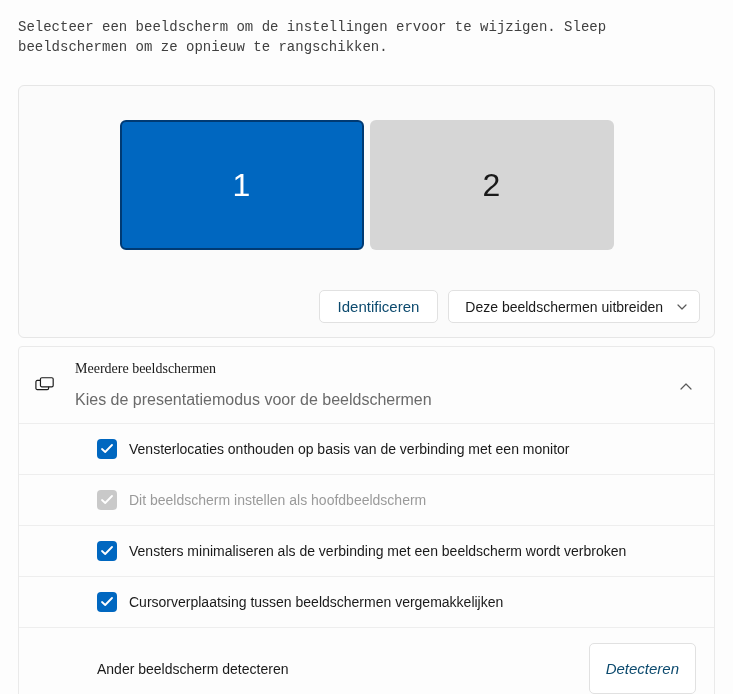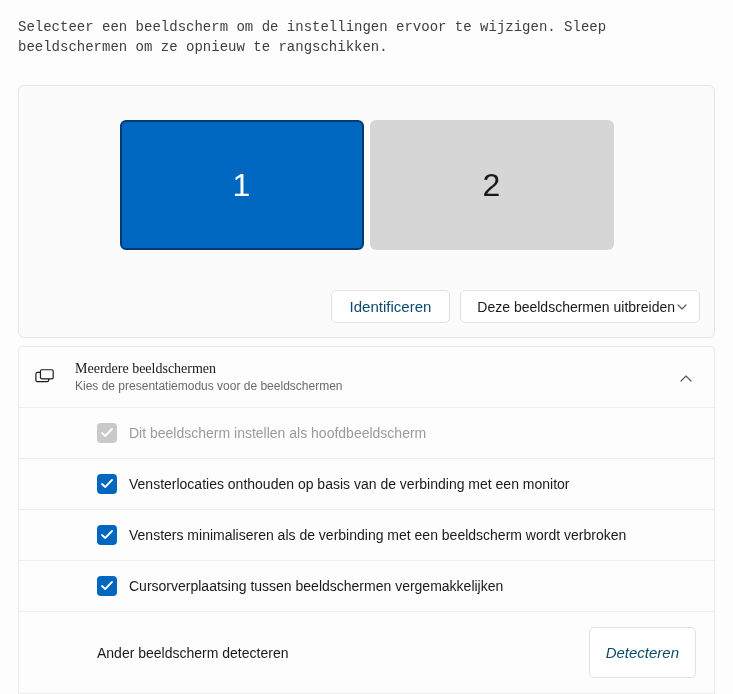--- a/index.html
+++ b/index.html
@@ -73,21 +73,21 @@
     .dropdown {
       background: #fff;
       border: 1px solid #e1e1e1;
       border-radius: 5px;
       padding: 7px 12px 7px 16px;
       font-size: 14px;
       color: #1a1a1a;
       cursor: pointer;
       display: flex;
       align-items: center;
-      gap: 2px;
+      gap: 14px;
     }
     .chevron-down {
       width: 10px;
       height: 10px;
       display: inline-flex;
       align-items: center;
       justify-content: center;
     }
     .chevron-down svg { width: 10px; height: 6px; }
     .section {
@@ -104,21 +104,21 @@
     }
     .section-icon {
       width: 20px;
       display: flex;
       align-items: center;
       justify-content: center;
       margin-right: 20px;
     }
     .section-titles { flex: 1; }
     .section-title { font-size: 14px; color: #1a1a1a; font-family: Liberation Serif, serif; }
-    .section-sub { font-size: 12px; color: #6a6a6a; margin-top: 2px; }
+    .section-sub { font-size: 16px; color: #6a6a6a; margin-top: 14px; }
     .chevron-up svg { width: 12px; height: 7px; }
     .row {
       border-top: 1px solid #eeeeee;
       padding: 15px 18px 15px 18px;
       display: flex;
       align-items: center;
     }
     .row.indent { padding-left: 78px; }
     .checkbox {
       width: 20px;
@@ -183,35 +183,35 @@
         <div class="section-sub">Kies de presentatiemodus voor de beeldschermen</div>
       </div>
       <span class="chevron-up">
         <svg viewBox="0 0 12 7">
             <path d="M1 6 L6 1 L11 6" stroke="#5a5a5a" stroke-width="1.2" fill="none" stroke-linecap="round" stroke-linejoin="round"></path>
           </svg>
       </span>
     </div>
 
     <div class="row indent">
+      <span class="checkbox checked">
+        <svg viewBox="0 0 12 10">
+            <path d="M1 5 L4.2 8 L11 1" stroke="#fff" stroke-width="1.8" fill="none" stroke-linecap="round" stroke-linejoin="round"></path>
+          </svg>
+      </span>
+      <span class="row-label">Vensterlocaties onthouden op basis van de verbinding met een monitor</span>
+    </div>
+
+    <div class="row indent">
       <span class="checkbox disabled">
         <svg viewBox="0 0 12 10">
             <path d="M1 5 L4.2 8 L11 1" stroke="#fff" stroke-width="1.8" fill="none" stroke-linecap="round" stroke-linejoin="round"></path>
           </svg>
       </span>
       <span class="row-label disabled">Dit beeldscherm instellen als hoofdbeeldscherm</span>
-    </div>
-
-    <div class="row indent">
-      <span class="checkbox checked">
-        <svg viewBox="0 0 12 10">
-            <path d="M1 5 L4.2 8 L11 1" stroke="#fff" stroke-width="1.8" fill="none" stroke-linecap="round" stroke-linejoin="round"></path>
-          </svg>
-      </span>
-      <span class="row-label">Vensterlocaties onthouden op basis van de verbinding met een monitor</span>
     </div>
 
     <div class="row indent">
       <span class="checkbox checked">
         <svg viewBox="0 0 12 10">
             <path d="M1 5 L4.2 8 L11 1" stroke="#fff" stroke-width="1.8" fill="none" stroke-linecap="round" stroke-linejoin="round"></path>
           </svg>
       </span>
       <span class="row-label">Vensters minimaliseren als de verbinding met een beeldscherm wordt verbroken</span>
     </div>

